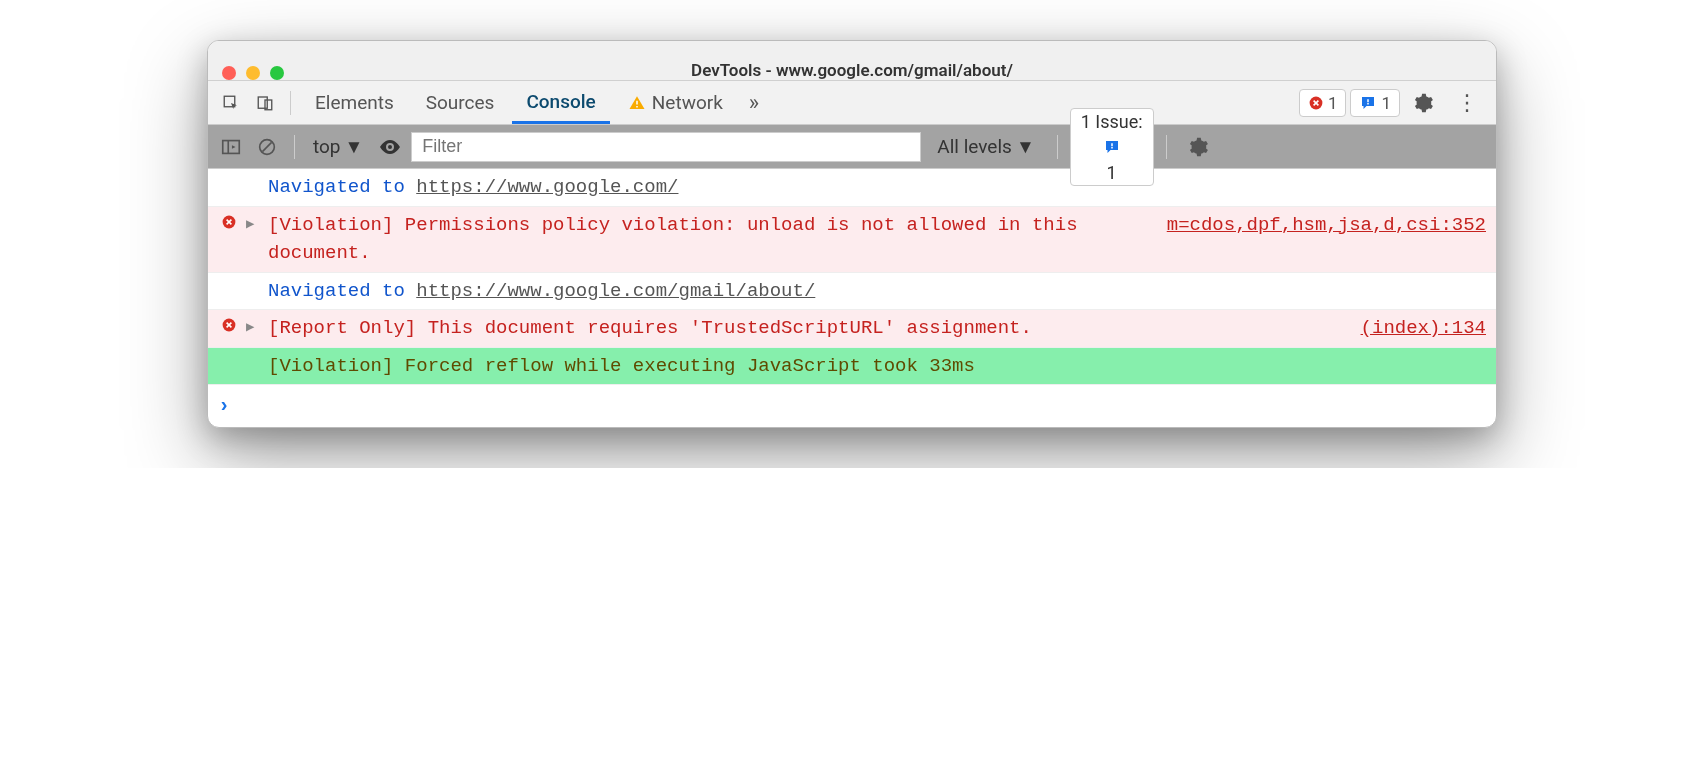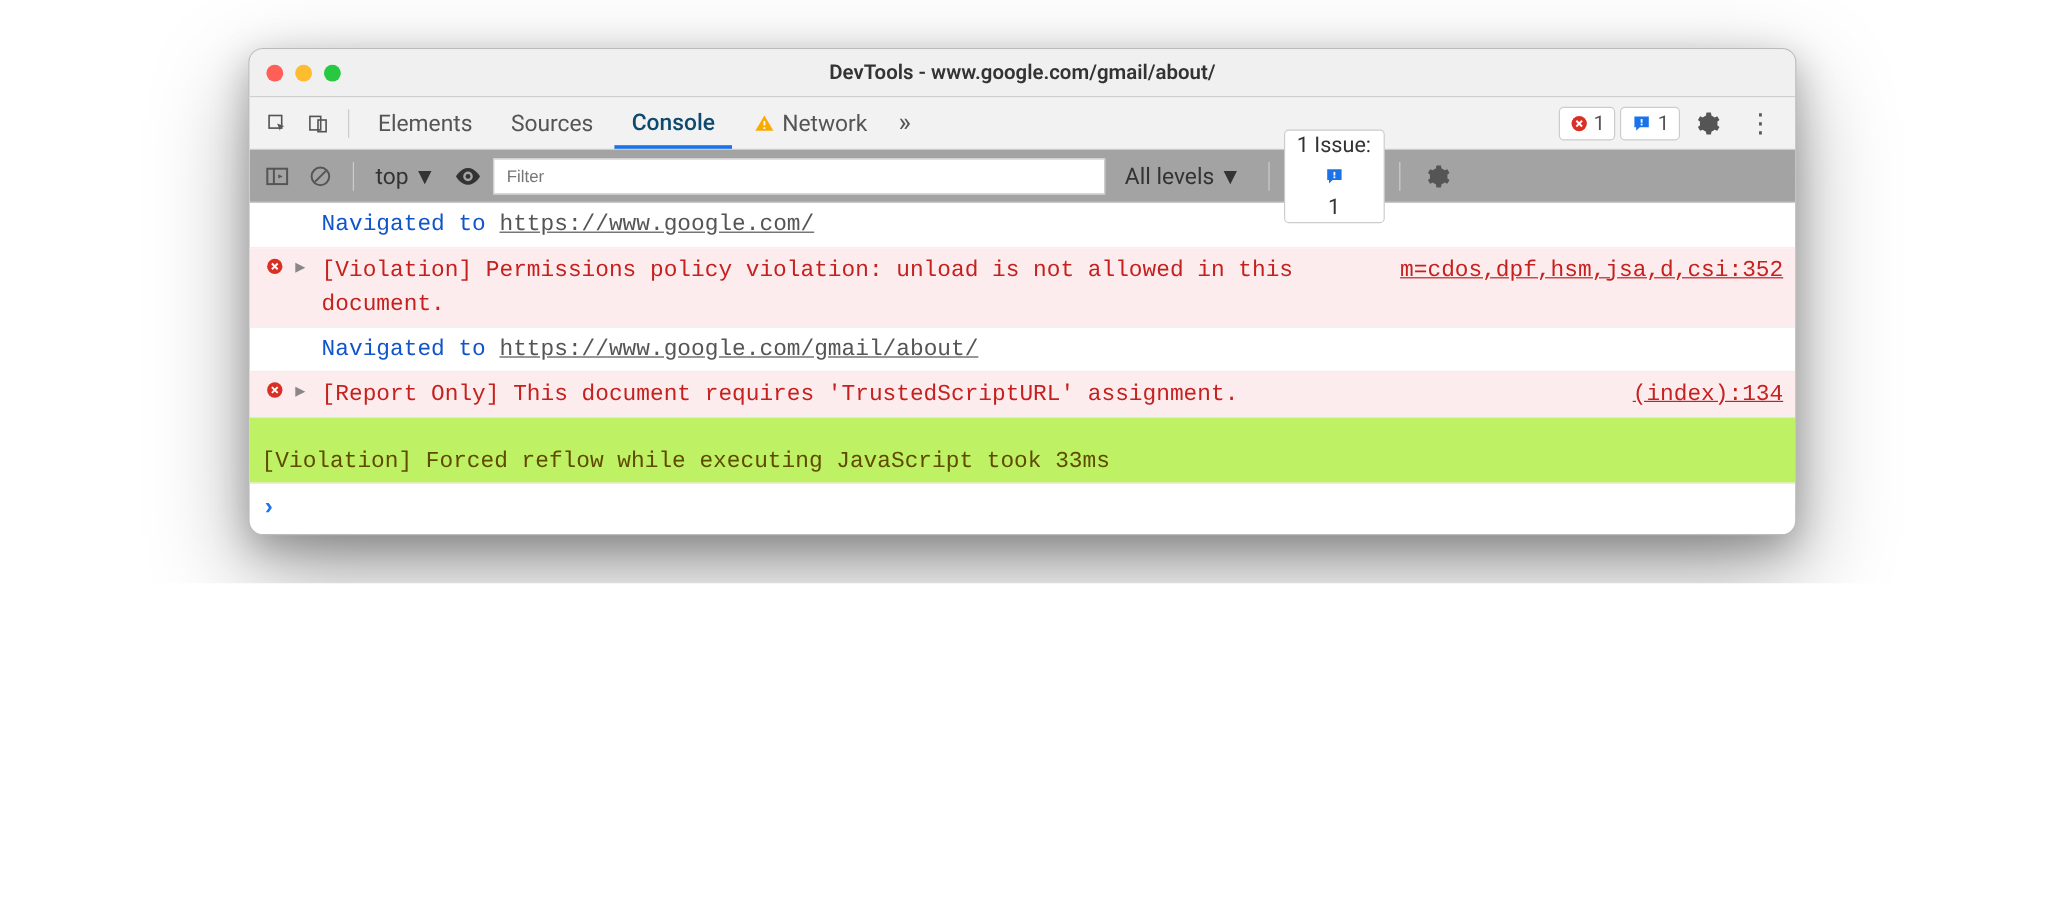--- a/index.html
+++ b/index.html
@@ -17,21 +17,21 @@
     box-shadow: 0 30px 80px rgba(0,0,0,.35), 0 10px 30px rgba(0,0,0,.25);
     overflow: hidden;
     background: #fff;
     border: 1px solid #bbb;
   }
   
   .titlebar {
     height: 40px;
     background: #f0f0f0;
     display: flex;
-    align-items: center;
+    align-items: flex-end;
     padding: 0 14px;
     border-bottom: 1px solid #d0d0d0;
     position: relative;
   }
   .traffic { display: flex; gap: 10px; }
   .dot { width: 14px; height: 14px; border-radius: 50%; }
   .dot.red { background: #ff5f57; }
   .dot.yellow { background: #febc2e; }
   .dot.green { background: #28c840; }
   .title {
@@ -68,21 +68,21 @@
   .gear { font-size:22px; color:#555; padding:0 8px; cursor:pointer; }
   .kebab { font-size:22px; color:#555; padding:0 10px; cursor:pointer; }
   
   .contool {
     height: 44px; background:#a3a3a3; border-bottom:1px solid #ccc;
     display:flex; align-items:center; padding:0 8px; gap:6px; font-size:19px; color:#333;
   }
   .ctx-sel { display:flex; align-items:center; gap:4px; padding:0 6px; cursor:pointer; }
   .filter-input {
     flex: 0 0 510px; height:30px; border:1px solid #ccc; background:#fff;
-    padding:0 10px; font-size:14px; color:#666;
+    padding:0 10px; font-size:18px; color:#666;
   }
   .levels { display:flex; align-items:center; gap:4px; padding:0 10px; cursor:pointer; }
   .issues-btn {
     display:flex; align-items:center; gap:6px; border:1px solid #ccc;
     background:#fff; border-radius:4px; padding:2px 10px; font-size:18px; cursor:pointer;flex-direction:column;
   }
   
   .console {
     font-family: Menlo, Consolas, "Courier New", monospace;
     font-size: 19px; line-height: 1.5;
@@ -92,21 +92,21 @@
     align-items:flex-start; gap:6px;
   }
   .row .gutter { width:22px; display:flex; justify-content:center; padding-top:3px; }
   .row .arrow { width:16px; padding-top:3px; color:#888; font-size:14px; }
   .row .msg { flex:1; white-space:pre-wrap; }
   .row .src { color:#888; text-decoration:underline; padding-left:20px; cursor:pointer; }
   .row.nav .msg { color:#1155cc; }
   .row.nav .msg a { color:#555; text-decoration:underline; }
   .row.err { background:#fdecee; color:#c5221f; }
   .row.err .src { color:#c5221f; }
-  .row.warn { background:#bef264; color:#5f4b00;flex-direction:column; }
+  .row.warn { background:#86efac; color:#5f4b00; }
   .prompt-row { display:flex; padding:6px 10px; gap:6px; }
   .prompt-row .chev { color:#1a73e8; font-weight:bold; font-size:20px; }
   svg { display:block; }
   .err-circ { fill:#d93025; }
   .warn-tri { fill:#f9ab00; }
   .toolbar-stroke { stroke:#555; stroke-width:1.8; fill:none; }
 </style>
 </head>
 <body>
 

